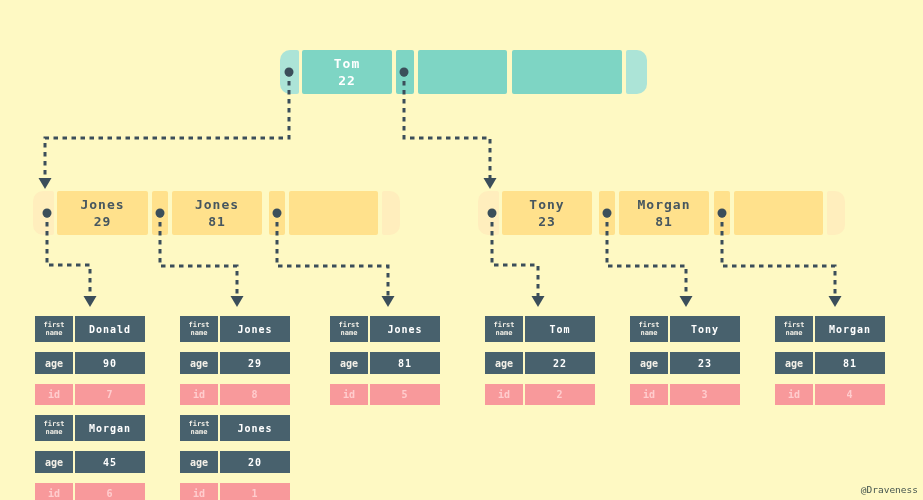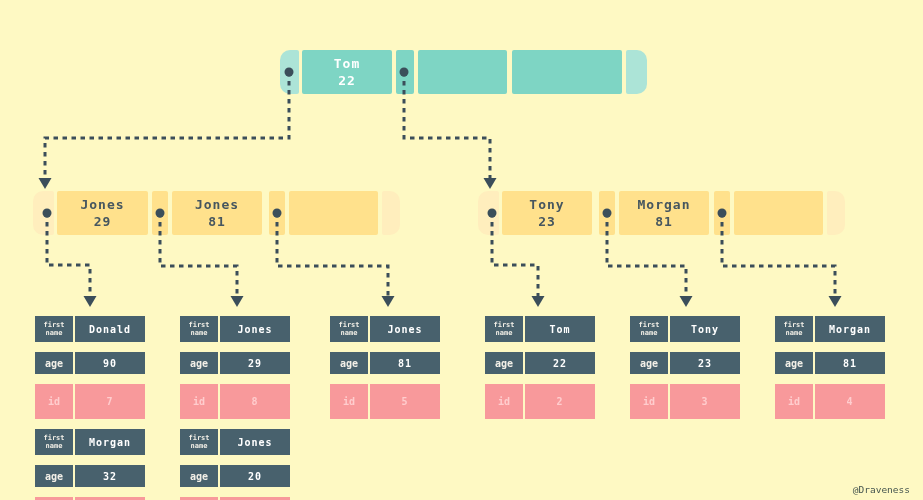--- a/index.html
+++ b/index.html
@@ -18,32 +18,32 @@
   .yellow-light{background:#ffeebd;}
   .key{display:flex;flex-direction:column;align-items:center;justify-content:center;
        font-weight:bold;font-size:13px;line-height:17px;letter-spacing:1px;}
   .on-teal{color:#ffffff;}
   .on-yellow{color:#46565f;}
   
   .rtable{position:absolute;width:110px;display:flex;flex-direction:column;gap:2px;}
   .trow{display:flex;gap:2px;margin-top:8px;}
   .h-name{height:26px;}
   .h-age{height:22px;}
-  .h-id{height:35px;text-align:center;}
+  .h-id{height:21px;text-align:center;}
   .tlabel{width:38px;display:flex;flex-direction:column;align-items:center;justify-content:center;
           font-weight:bold;color:#f2efe7;font-size:10px;}
   .tlabel.two{font-size:7px;line-height:8px;letter-spacing:0;}
   .tval{flex:1;display:flex;align-items:center;justify-content:center;
         color:#ffffff;font-size:10px;font-weight:bold;letter-spacing:1px;}
   .bg-dark{background:#48616d;}
   .bg-pink{background:#f8999b;}
   .bg-pink.tlabel,.bg-pink.tval{color:#ffcdce;}
   
   .overlay{position:absolute;left:0;top:0;width:923px;height:500px;pointer-events:none;}
-  .watermark{position:absolute;right:13px;bottom:5px;font-size:9.5px;color:#44544e;}
+  .watermark{position:absolute;right:5px;bottom:5px;font-size:9.5px;color:#44544e;}
 </style>
 </head>
 <body>
 
 <div class="stage">
 
   <div class="node" style="left:280px;top:50px;">
     <div class="seg cap-l teal-light" style="left:0;width:19px;"></div>
     <div class="seg teal-main key on-teal" style="left:22px;width:90px;">
       <span>Tom</span>
@@ -105,21 +105,21 @@
     </div>
     <div class="trow h-name">
       <div class="tlabel two bg-dark">
         <span>first</span>
         <span>name</span>
       </div>
       <div class="tval bg-dark">Morgan</div>
     </div>
     <div class="trow h-age">
       <div class="tlabel bg-dark">age</div>
-      <div class="tval bg-dark">32</div>
+      <div class="tval bg-dark">45</div>
     </div>
     <div class="trow h-id">
       <div class="tlabel bg-pink">id</div>
       <div class="tval bg-pink">6</div>
     </div>
   </div>
 
   <div class="rtable" style="left:180px;top:308px;">
     <div class="trow h-name">
       <div class="tlabel two bg-dark">

